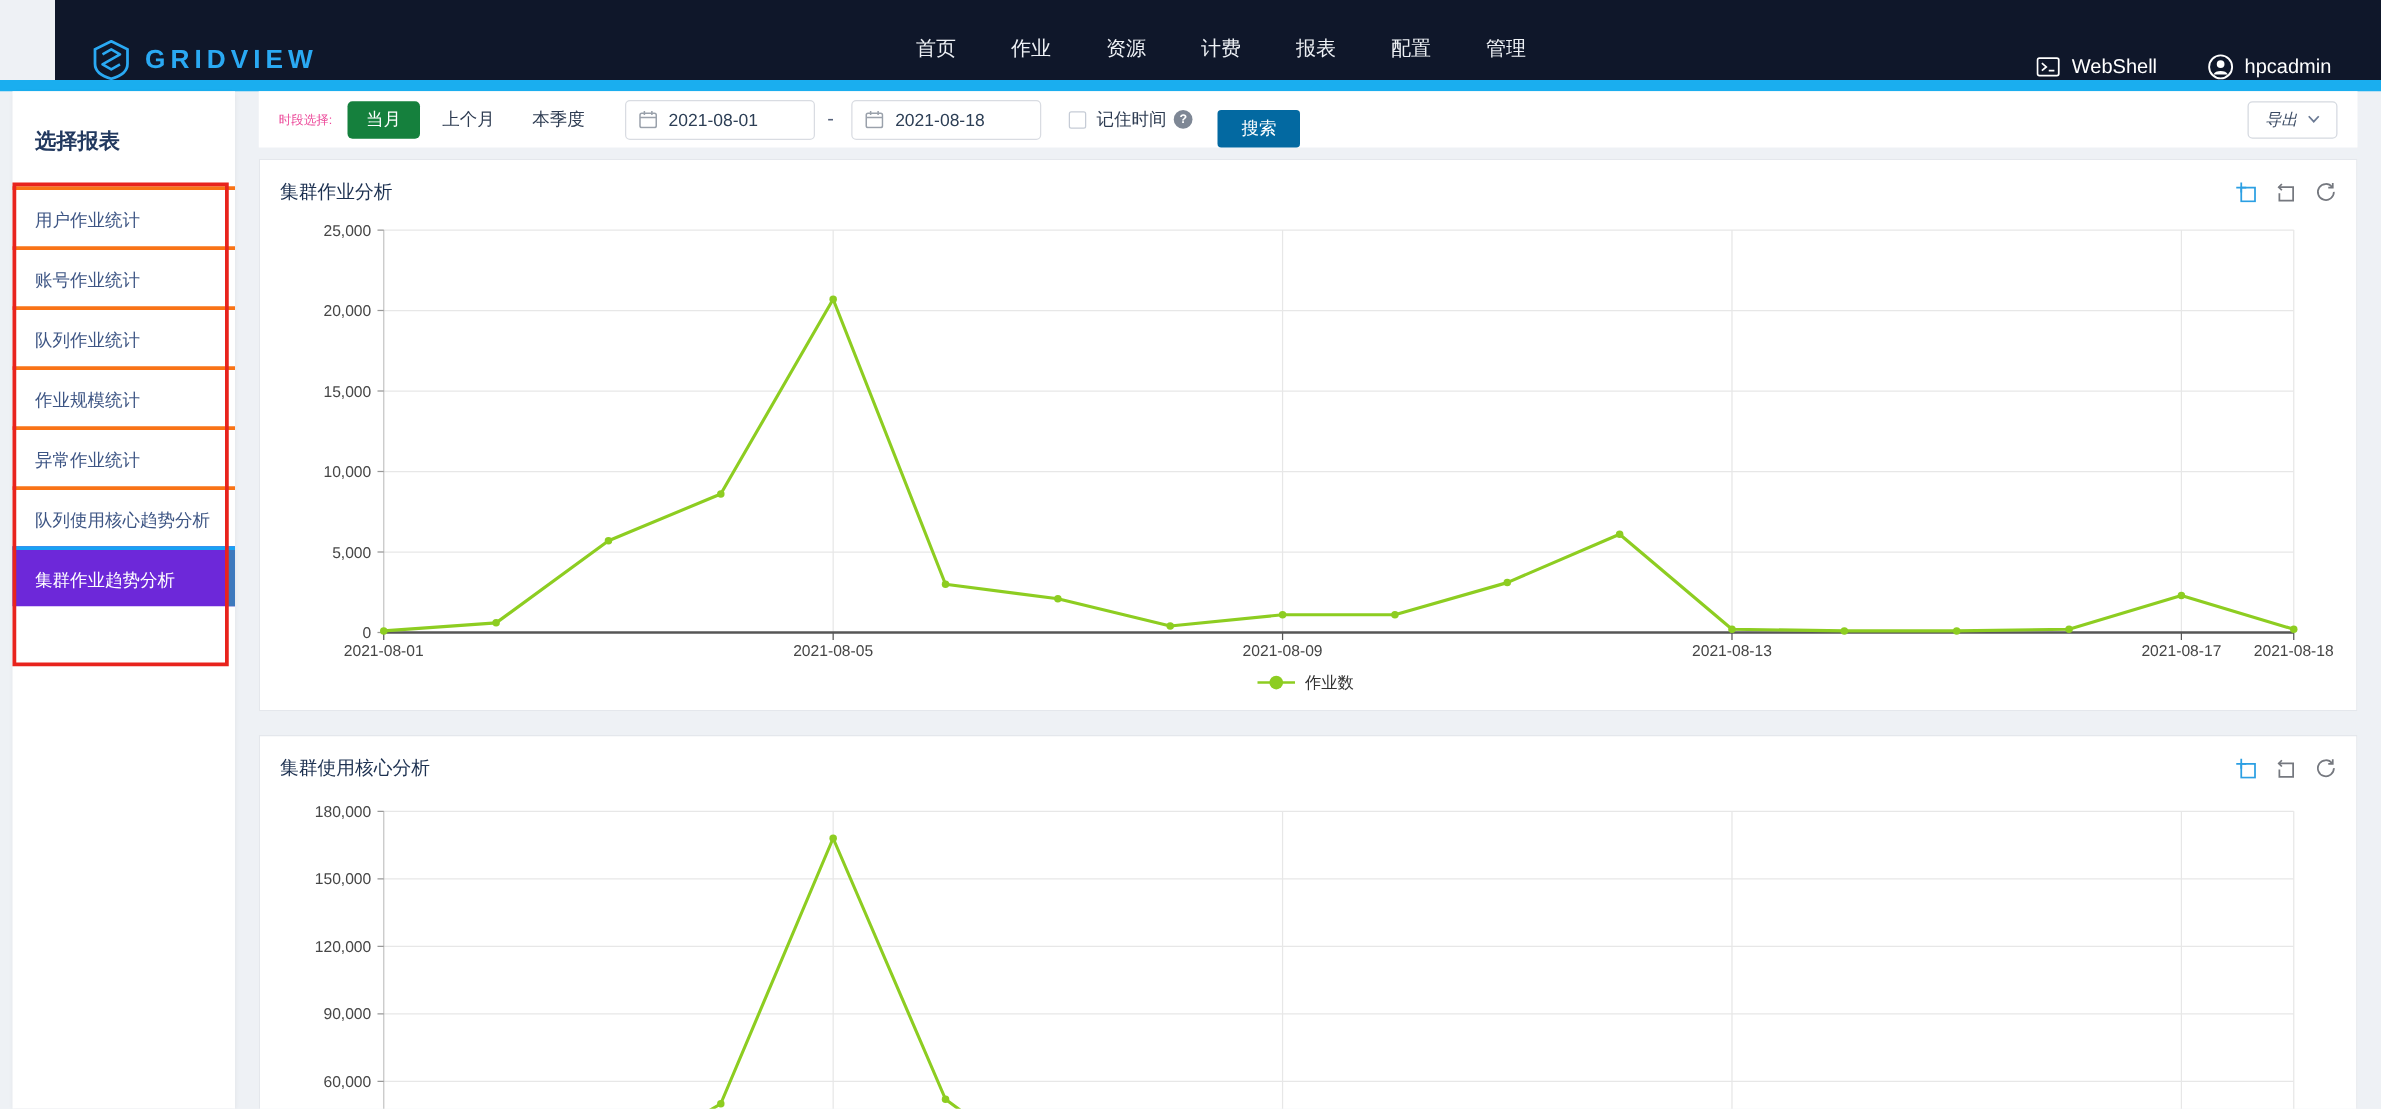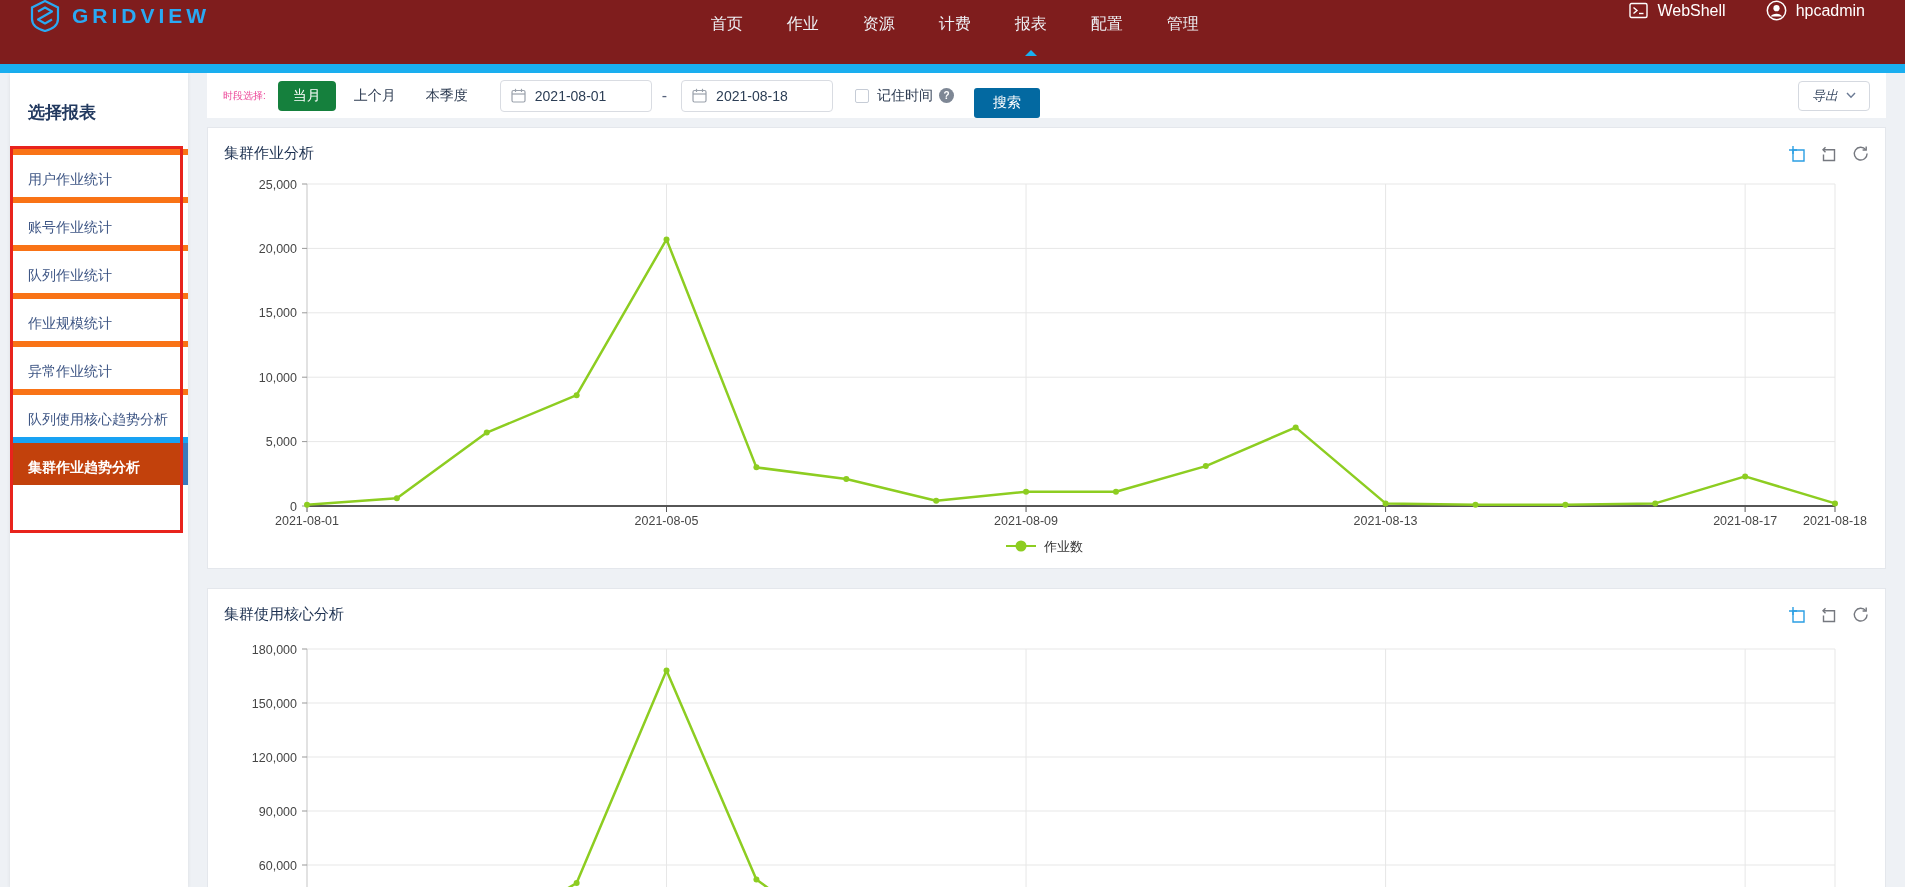--- a/index.html
+++ b/index.html
@@ -1,41 +1,41 @@
 <!DOCTYPE html>
 <html><head>
 <meta charset="utf-8">
 <style>
   * { box-sizing: border-box; margin: 0; padding: 0; }
   html,body { width:1905px; height:887px; overflow:hidden;
     font-family:"Liberation Sans","DejaVu Sans",sans-serif; background:#eef1f5; color:#333; }
 
   
-  .navbar { height:64px; background:#7f1d1d; display:flex; align-items:flex-start; padding:0 40px 0 30px; }
+  .navbar { height:64px; background:#0f172a; display:flex; align-items:flex-end; padding:0 40px 0 30px;margin-left:44px; }
   .logo { display:flex; align-items:center; gap:12px; width:250px; }
   .logo-text { color:#2aa9f3; font-size:21px; font-weight:bold; letter-spacing:4px; }
   .main-nav { flex:1; display:flex; justify-content:center; align-items:center; height:48px;gap:16px; }
   .nav-item { color:#eef1f5; font-size:16px; margin:0 14px; height:64px; line-height:64px;
     position:relative; cursor:pointer; white-space:nowrap; }
   .nav-item.active::after { content:""; position:absolute; bottom:0; left:50%; margin-left:-6px;
     border:6px solid transparent; border-bottom:6px solid #1aaeef; border-top:none; }
   .top-right { display:flex; align-items:center; gap:40px; }
   .top-btn { display:flex; align-items:center; gap:9px; color:#fff; font-size:16px; cursor:pointer; white-space:nowrap; }
   .accent-bar { height:9px; background:#1aaeef; }
 
   
   .page { display:flex; padding:0 19px 0 10px; height:814px; }
 
   
   .sidebar { width:178px; background:#fff; margin-right:19px; position:relative; flex-shrink:0;
     box-shadow:0 1px 4px rgba(0,0,0,.08); }
   .sb-title { padding:28px 18px 25px; font-size:17px; font-weight:bold; color:#22395f; }
   .sb-item { height:48px; line-height:48px; padding-left:18px; font-size:14px; color:#3d5584;
-    border-top:6px solid #f97316; cursor:pointer; position:relative; white-space:nowrap; }
-  .sb-item.active { background:#c2410c; color:#fff; border-top-color:#18a2f3;font-weight:bold; }
+    border-top:3px solid #f97316; cursor:pointer; position:relative; white-space:nowrap; }
+  .sb-item.active { background:#6d28d9; color:#fff; border-top-color:#18a2f3; }
   .scroll-strip { position:absolute; right:0; top:0; width:7px; height:100%; background:#3d79bd; }
   .red-box { position:absolute; left:0; top:73px; width:173px; height:387px;
     border:3px solid #e8231d; pointer-events:none; z-index:6; }
 
   
   .main-col { flex:1; display:flex; flex-direction:column; min-width:0; }
   .filter-panel { height:61px; background:#fff; display:flex; align-items:center; padding:0 16px; margin-bottom:9px; }
   .f-label { font-size:10px; color:#ec4899; margin-right:12px; white-space:nowrap; }
   .quick { font-size:14px; color:#2e3c52; padding:6px 12px; margin-right:6px; cursor:pointer; white-space:nowrap; }
   .quick.active { background:#15803d; color:#fff; border-radius:4px; padding:6px 15px; }

